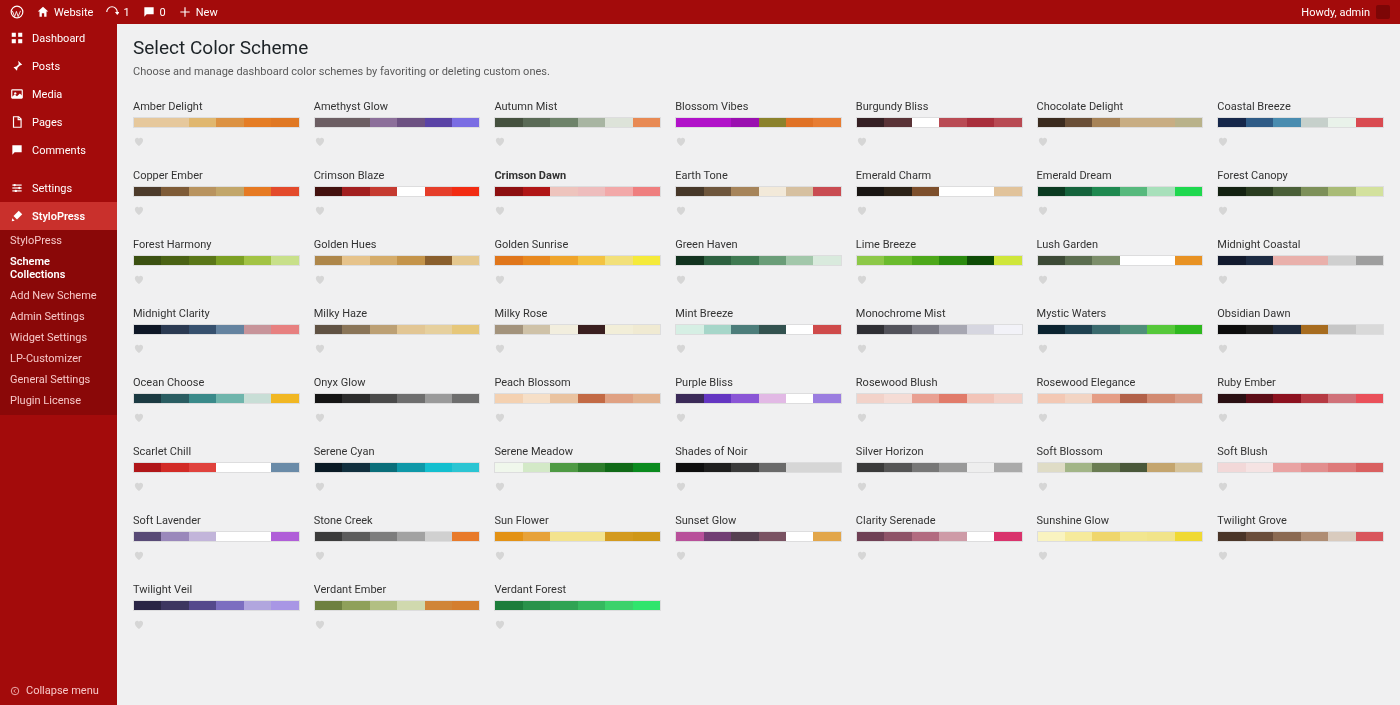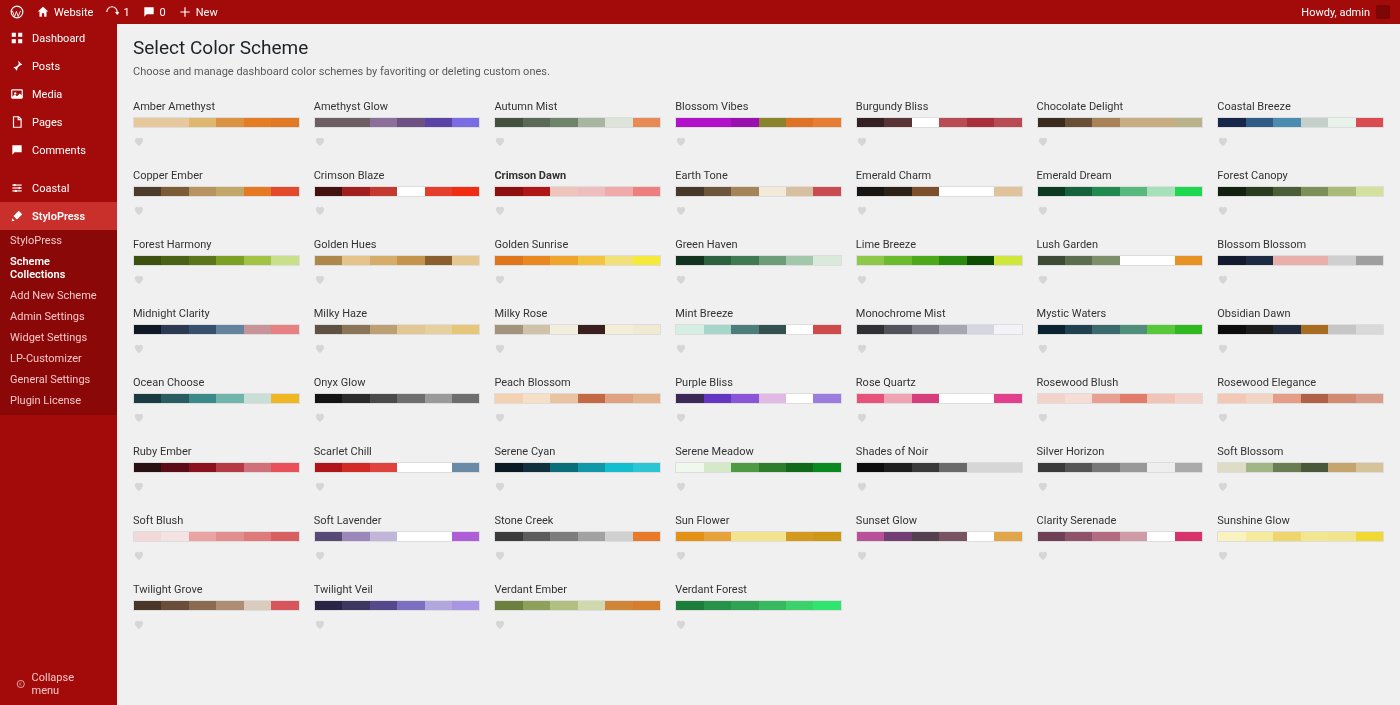--- a/index.html
+++ b/index.html
@@ -11,21 +11,21 @@
 .toolbar-right { display:flex; align-items:center; gap:6px; }
 .avatar { width:14px; height:14px; background:#7d0606; border-radius:2px; display:inline-block; }
 .layout { display:flex; height:calc(100% - 24px); }
 .sidebar { width:117px; background:#a30b0b; color:#fff; font-size:11px; display:flex; flex-direction:column; }
 .menu-item { padding:7px 10px; display:flex; align-items:center; gap:8px; cursor:pointer; }
 .menu-item.active { background:#c9302c; font-weight:600; }
 .menu-item svg { width:14px; height:14px; fill:#fff; flex-shrink:0; }
 .submenu { background:#8a0808; padding-bottom:4px; }
 .submenu-item { padding:4px 10px 4px 10px; cursor:pointer; font-size:11px; color:#f6c7c7; }
 .submenu-item.current { color:#fff; font-weight:600; }
-.collapse { margin-top:auto; padding:8px 16px; display:flex; align-items:center; gap:6px; color:#f6c7c7; font-size:11px; cursor:pointer; }
+.collapse { margin-top:auto; padding:8px 10px; display:flex; align-items:center; gap:6px; color:#f6c7c7; font-size:11px; cursor:pointer; }
 .collapse svg { width:10px; height:10px; fill:#f6c7c7; }
 .content { flex:1; padding:12px 16px; overflow-y:auto; }
 h1 { font-size:19px; font-weight:400; color:#1d2327; margin-bottom:6px; }
 .subtitle { font-size:11px; color:#5a5a5a; margin-bottom:22px; }
 .grid { display:grid; grid-template-columns:repeat(7,1fr); gap:18px 14px; }
 .scheme { }
 .scheme-name { font-size:11px; color:#333; margin-bottom:4px; }
 .scheme-name.active { font-weight:700; }
 .swatches { display:flex; height:11px; border:1px solid rgba(0,0,0,0.08); }
 .swatch { flex:1; }
@@ -116,21 +116,21 @@
         <div style="height: 10px;"></div>
         <div class="menu-item">
           <svg viewBox="0 0 24 24">
             <rect x="4" y="6" width="16" height="2"></rect>
             <rect x="4" y="11" width="16" height="2"></rect>
             <rect x="4" y="16" width="16" height="2"></rect>
             <circle cx="8" cy="7" r="2"></circle>
             <circle cx="16" cy="12" r="2"></circle>
             <circle cx="10" cy="17" r="2"></circle>
           </svg>
-          <span>Coastal</span>
+          <span>Settings</span>
         </div>
         <div class="menu-item active">
           <svg viewBox="0 0 24 24">
             <path d="M15 3l6 6-9 9-6-6z M4 16l-1 5 5-1z"></path>
           </svg>
           <span>StyloPress</span>
         </div>
       </div>
     <div class="submenu" id="submenu">
         <div class="submenu-item">StyloPress</div>
@@ -148,21 +148,21 @@
           <path d="M13 8l-4 4 4 4" fill="none" stroke="currentColor" stroke-width="2"></path>
         </svg>
       <span>Collapse menu</span>
     </div>
   </div>
   <div class="content">
     <h1>Select Color Scheme</h1>
     <div class="subtitle">Choose and manage dashboard color schemes by favoriting or deleting custom ones.</div>
     <div class="grid" id="grid">
         <div class="scheme">
-          <div class="scheme-name">Amber Amethyst</div>
+          <div class="scheme-name">Amber Delight</div>
           <div class="swatches">
             <div class="swatch" style="background: rgb(230, 200, 156);"></div>
             <div class="swatch" style="background: rgb(230, 200, 156);"></div>
             <div class="swatch" style="background: rgb(224, 183, 111);"></div>
             <div class="swatch" style="background: rgb(220, 146, 67);"></div>
             <div class="swatch" style="background: rgb(229, 125, 37);"></div>
             <div class="swatch" style="background: rgb(224, 120, 36);"></div>
           </div>
           <div class="heart"><svg viewBox="0 0 24 24">
               <path d="M12 21s-8-6-8-12a5 5 0 019-3 5 5 0 019 3c0 6-8 12-8 12z"></path>
@@ -428,21 +428,21 @@
             <div class="swatch" style="background: rgb(124, 142, 106);"></div>
             <div class="swatch" style="background: rgb(255, 255, 255);"></div>
             <div class="swatch" style="background: rgb(255, 255, 255);"></div>
             <div class="swatch" style="background: rgb(232, 146, 35);"></div>
           </div>
           <div class="heart"><svg viewBox="0 0 24 24">
               <path d="M12 21s-8-6-8-12a5 5 0 019-3 5 5 0 019 3c0 6-8 12-8 12z"></path>
             </svg></div>
         </div>
         <div class="scheme">
-          <div class="scheme-name">Blossom Blossom</div>
+          <div class="scheme-name">Midnight Coastal</div>
           <div class="swatches">
             <div class="swatch" style="background: rgb(18, 26, 46);"></div>
             <div class="swatch" style="background: rgb(28, 42, 66);"></div>
             <div class="swatch" style="background: rgb(233, 176, 171);"></div>
             <div class="swatch" style="background: rgb(233, 176, 171);"></div>
             <div class="swatch" style="background: rgb(207, 207, 207);"></div>
             <div class="swatch" style="background: rgb(158, 158, 158);"></div>
           </div>
           <div class="heart"><svg viewBox="0 0 24 24">
               <path d="M12 21s-8-6-8-12a5 5 0 019-3 5 5 0 019 3c0 6-8 12-8 12z"></path>
@@ -596,34 +596,20 @@
             <div class="swatch" style="background: rgb(138, 85, 214);"></div>
             <div class="swatch" style="background: rgb(226, 185, 229);"></div>
             <div class="swatch" style="background: rgb(255, 255, 255);"></div>
             <div class="swatch" style="background: rgb(155, 125, 224);"></div>
           </div>
           <div class="heart"><svg viewBox="0 0 24 24">
               <path d="M12 21s-8-6-8-12a5 5 0 019-3 5 5 0 019 3c0 6-8 12-8 12z"></path>
             </svg></div>
         </div>
         <div class="scheme">
-          <div class="scheme-name">Rose Quartz</div>
-          <div class="swatches">
-            <div class="swatch" style="background: rgb(230, 82, 122);"></div>
-            <div class="swatch" style="background: rgb(239, 163, 178);"></div>
-            <div class="swatch" style="background: rgb(215, 60, 125);"></div>
-            <div class="swatch" style="background: rgb(255, 255, 255);"></div>
-            <div class="swatch" style="background: rgb(255, 255, 255);"></div>
-            <div class="swatch" style="background: rgb(226, 64, 142);"></div>
-          </div>
-          <div class="heart"><svg viewBox="0 0 24 24">
-              <path d="M12 21s-8-6-8-12a5 5 0 019-3 5 5 0 019 3c0 6-8 12-8 12z"></path>
-            </svg></div>
-        </div>
-        <div class="scheme">
           <div class="scheme-name">Rosewood Blush</div>
           <div class="swatches">
             <div class="swatch" style="background: rgb(242, 210, 201);"></div>
             <div class="swatch" style="background: rgb(245, 220, 213);"></div>
             <div class="swatch" style="background: rgb(233, 160, 146);"></div>
             <div class="swatch" style="background: rgb(225, 123, 106);"></div>
             <div class="swatch" style="background: rgb(242, 196, 184);"></div>
             <div class="swatch" style="background: rgb(243, 210, 201);"></div>
           </div>
           <div class="heart"><svg viewBox="0 0 24 24">

